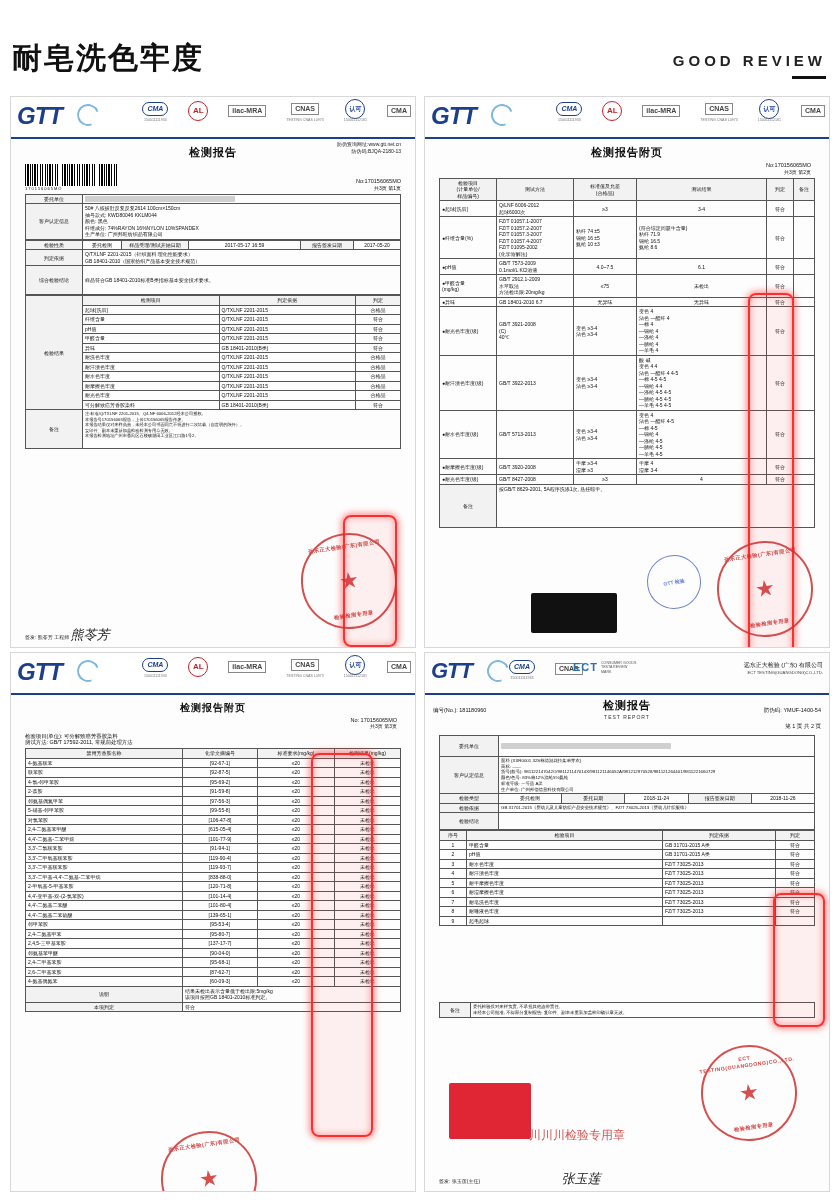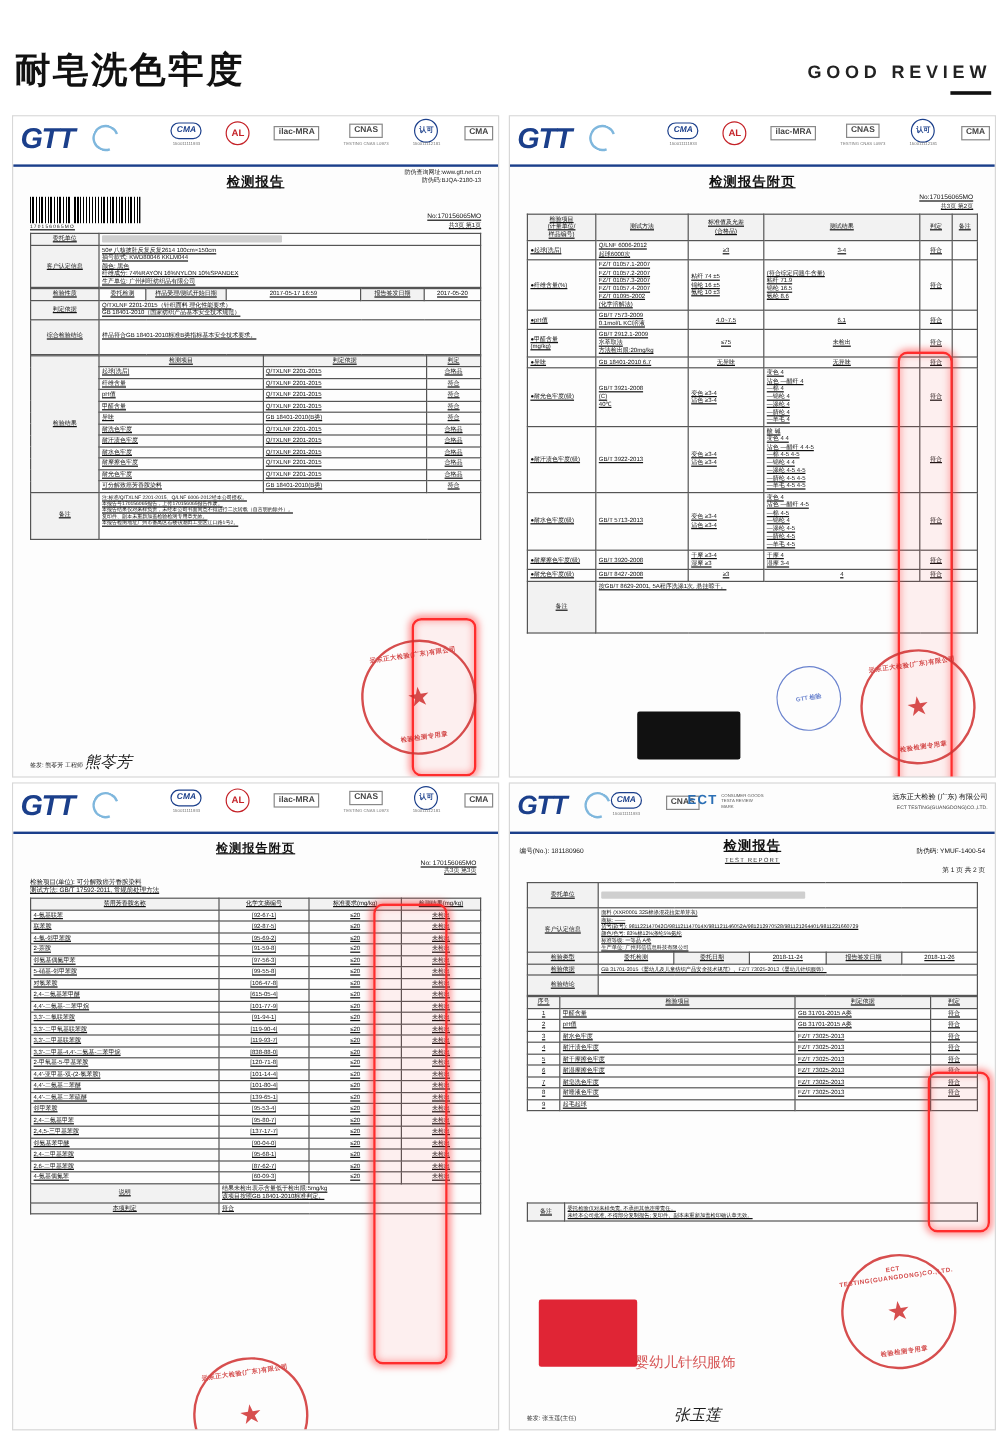--- a/index.html
+++ b/index.html
@@ -57,21 +57,20 @@
   .grid {
     position: absolute;
     left: 10px;
     top: 96px;
     width: 820px;
     height: 1096px;
     display: grid;
     grid-template-columns: 406px 406px;
     grid-template-rows: 552px 540px;
     gap: 4px 8px;
-    text-decoration: underline;
   }
   .cert {
     position: relative;
     background: #fdfdfd;
     border: 1px solid #d8d8d8;
     overflow: hidden;
     font-size: 5.2px;
     line-height: 1.25;
   }
 
@@ -1119,21 +1118,21 @@
           </table>
       </div>
 
       <div class="hl" style="left:348px; top:240px; width:48px; height:130px;"></div>
       <div class="swatch-red" style="left:24px; bottom:52px; width:82px; height:56px;"></div>
       <div class="stamp" style="right:32px; bottom:50px;">
         <div class="arc-top">ECT TESTING(GUANGDONG)CO.,LTD.</div>
         <div class="star">★</div>
         <div class="arc-bot">检验检测专用章</div>
       </div>
-      <div style="position:absolute; left:104px; bottom:48px; font-size:12px; color:#cc2a2a; opacity:.8; font-family:'Liberation Serif',serif;">婴幼儿针织服饰</div>
+      <div style="position:absolute; left:104px; bottom:48px; font-size:12px; color:#cc2a2a; opacity:.8; font-family:'Liberation Serif',serif;">川川川检验专用章</div>
       <div class="sign-row">
         <span>签发: 张玉莲(主任)</span>
         <span class="sign-script" style="margin-left:80px;">张玉莲</span>
       </div>
     </div>
 
   </div>
 </div>
 
 </body></html>

